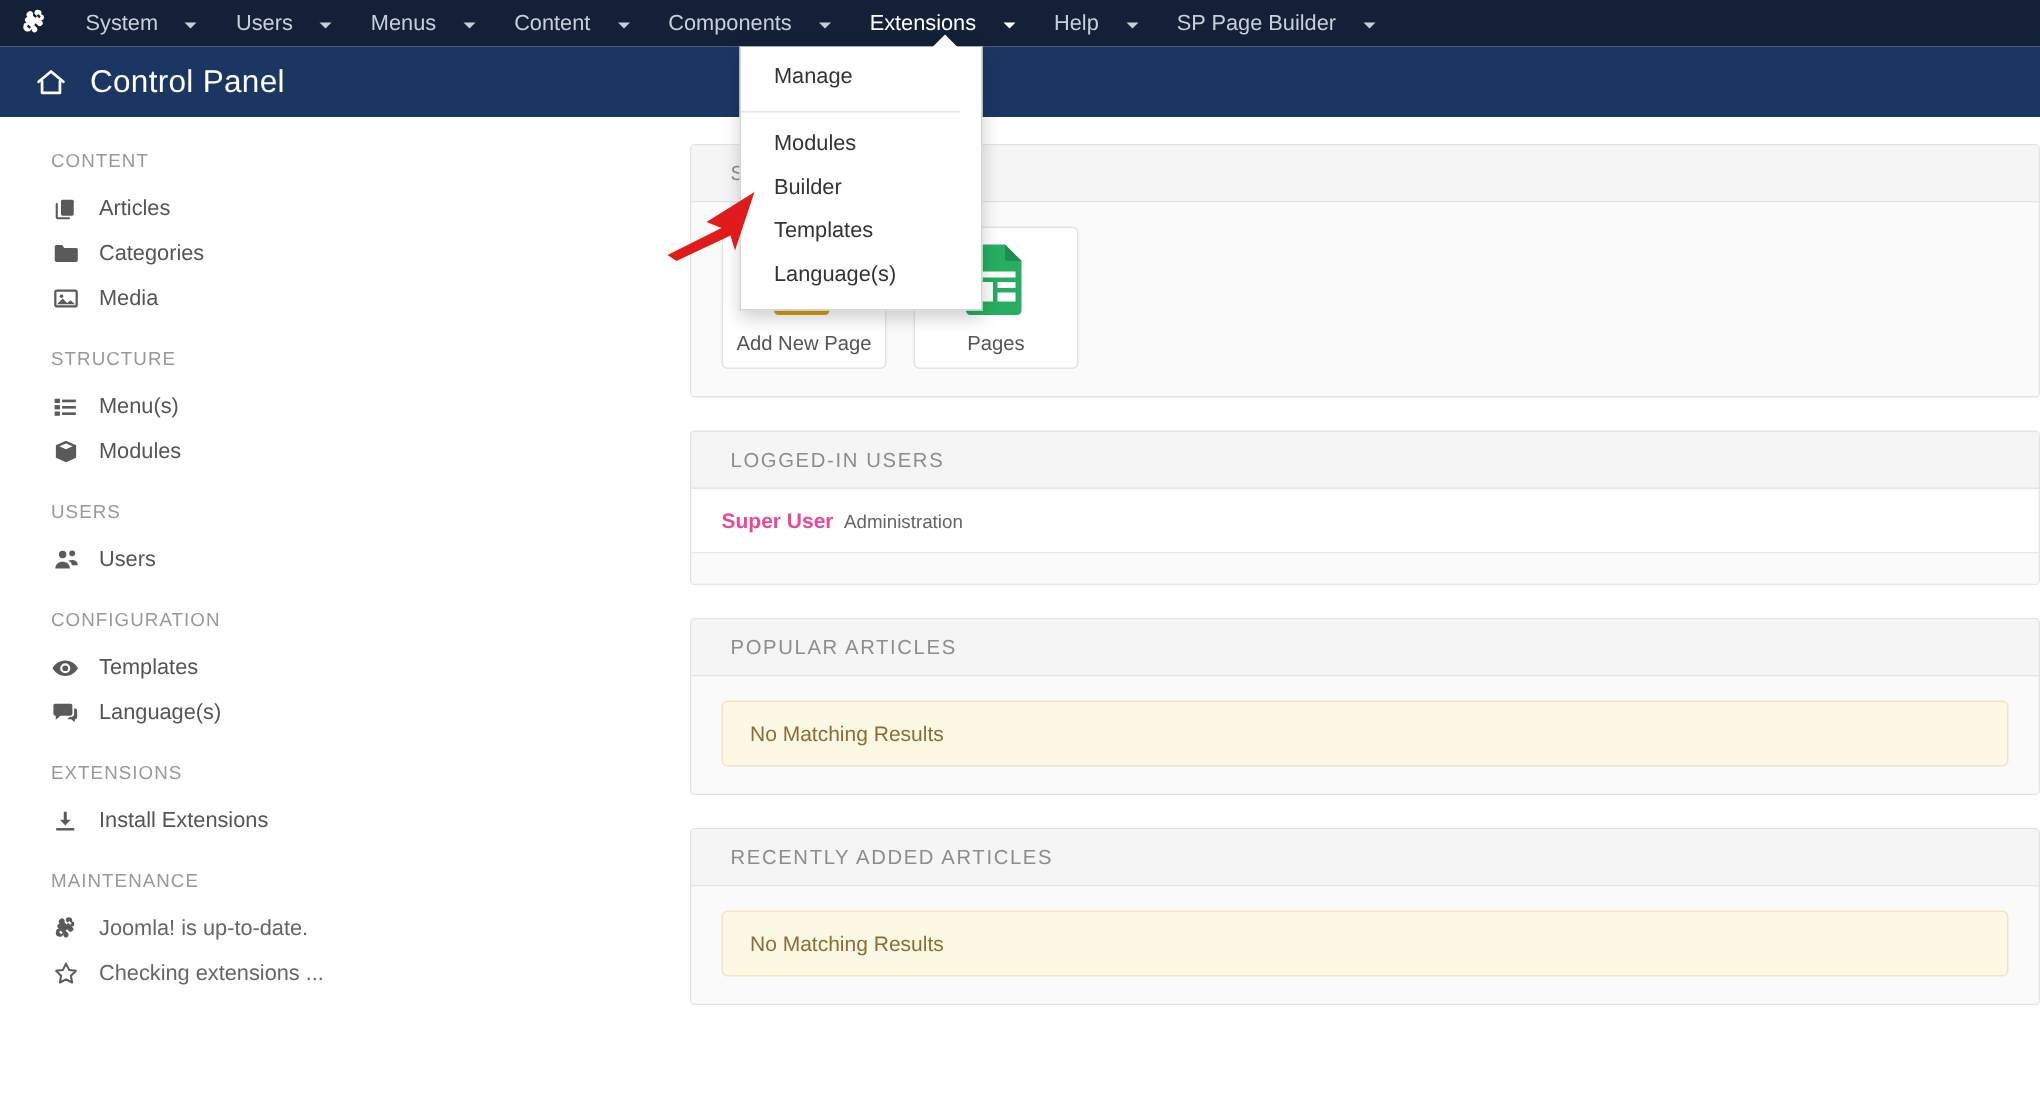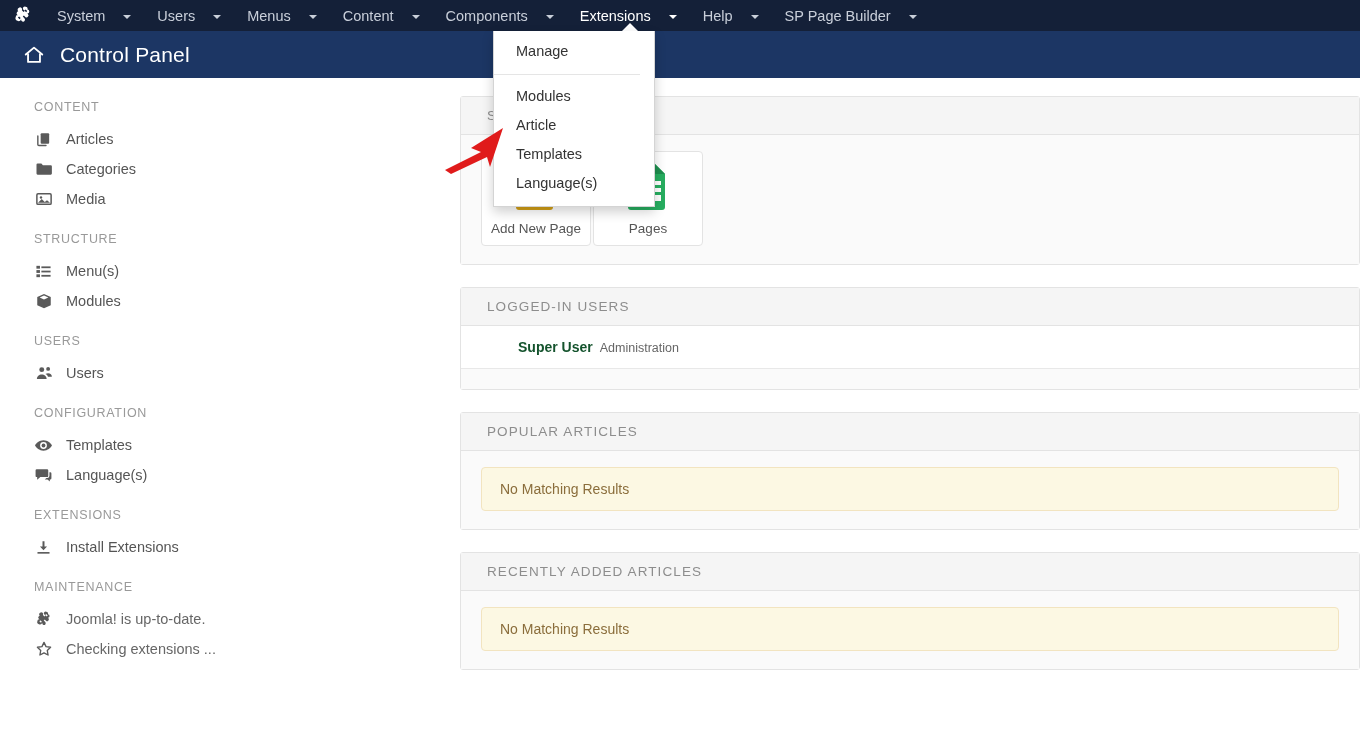--- a/index.html
+++ b/index.html
@@ -160,21 +160,21 @@
     color: #8d8d8d;
     letter-spacing: 1.1px;
     text-transform: uppercase;
   }
   .panel-body {
     background: #fafafa;
     padding: 16px 20px 18px 20px;
   }
 
   
-  .tiles { display: flex; gap: 2px; }
+  .tiles { display: flex; gap: 18px; }
   .tile {
     width: 110px; height: 95px;
     background: #ffffff;
     border: 1px solid #e3e3e3;
     border-radius: 4px;
     display: flex; flex-direction: column;
     align-items: center; justify-content: flex-end;
     padding-bottom: 9px;
     cursor: pointer;
   }
@@ -189,25 +189,24 @@
   }
 
   
   .user-row {
     background: #ffffff;
     border-bottom: 1px solid #e8e8e8;
     padding: 13px 0 13px 20px;
     display: flex; align-items: baseline; gap: 7px;
   }
   .user-name {
-    color: #14532d;
+    color: #ec4899;
     font-size: 14px;
     font-weight: bold;
     cursor: pointer;
-    margin-left: 37px;
   }
   .user-role { color: #666666; font-size: 12.5px; }
   .user-foot { height: 20px; background: #fafafa; }
 
   
   .alert-warn {
     background: #fcf8e3;
     border: 1px solid #f2e4c0;
     border-radius: 4px;
     color: #8a6d3b;
@@ -483,21 +482,21 @@
       </div>
     </div>
 
   </div>
 </div>
 
 <div class="dropdown">
   <div class="dropdown-item">Manage</div>
   <div class="dropdown-divider"></div>
   <div class="dropdown-item">Modules</div>
-  <div class="dropdown-item">Article</div>
+  <div class="dropdown-item">Builder</div>
   <div class="dropdown-item">Templates</div>
   <div class="dropdown-item">Language(s)</div>
 </div>
 
 <div class="red-arrow">
   <svg width="80" height="50" viewBox="0 0 80 50">
     <path d="M60 2 L28 22 L38 26 L2 44 L8 48 L44 31 L47 41 Z" fill="#e01b1b"></path>
   </svg>
 </div>
 

